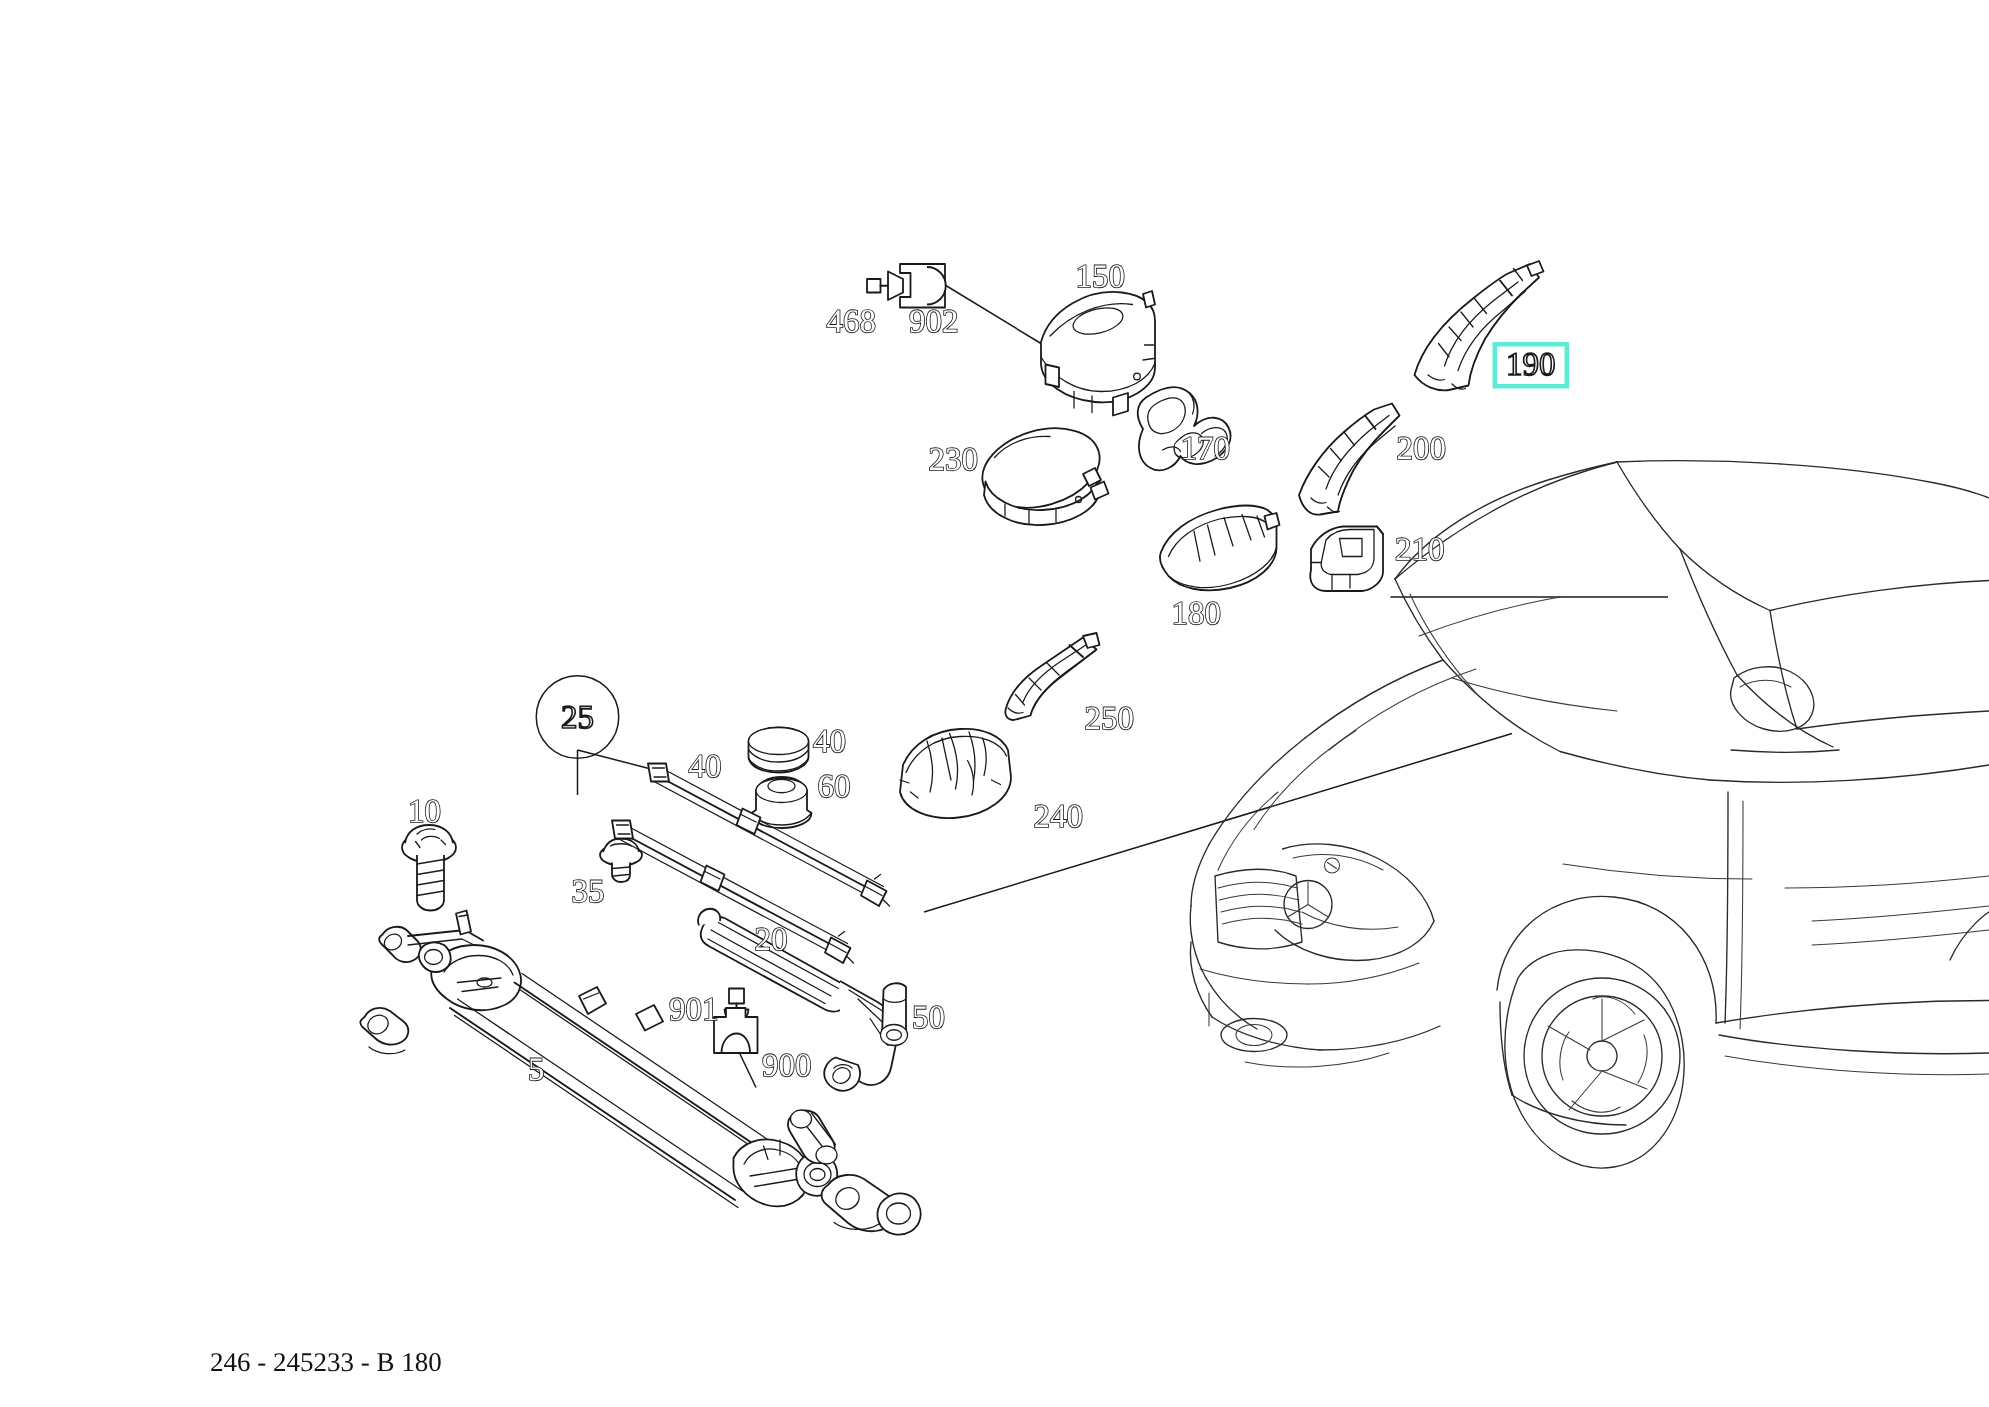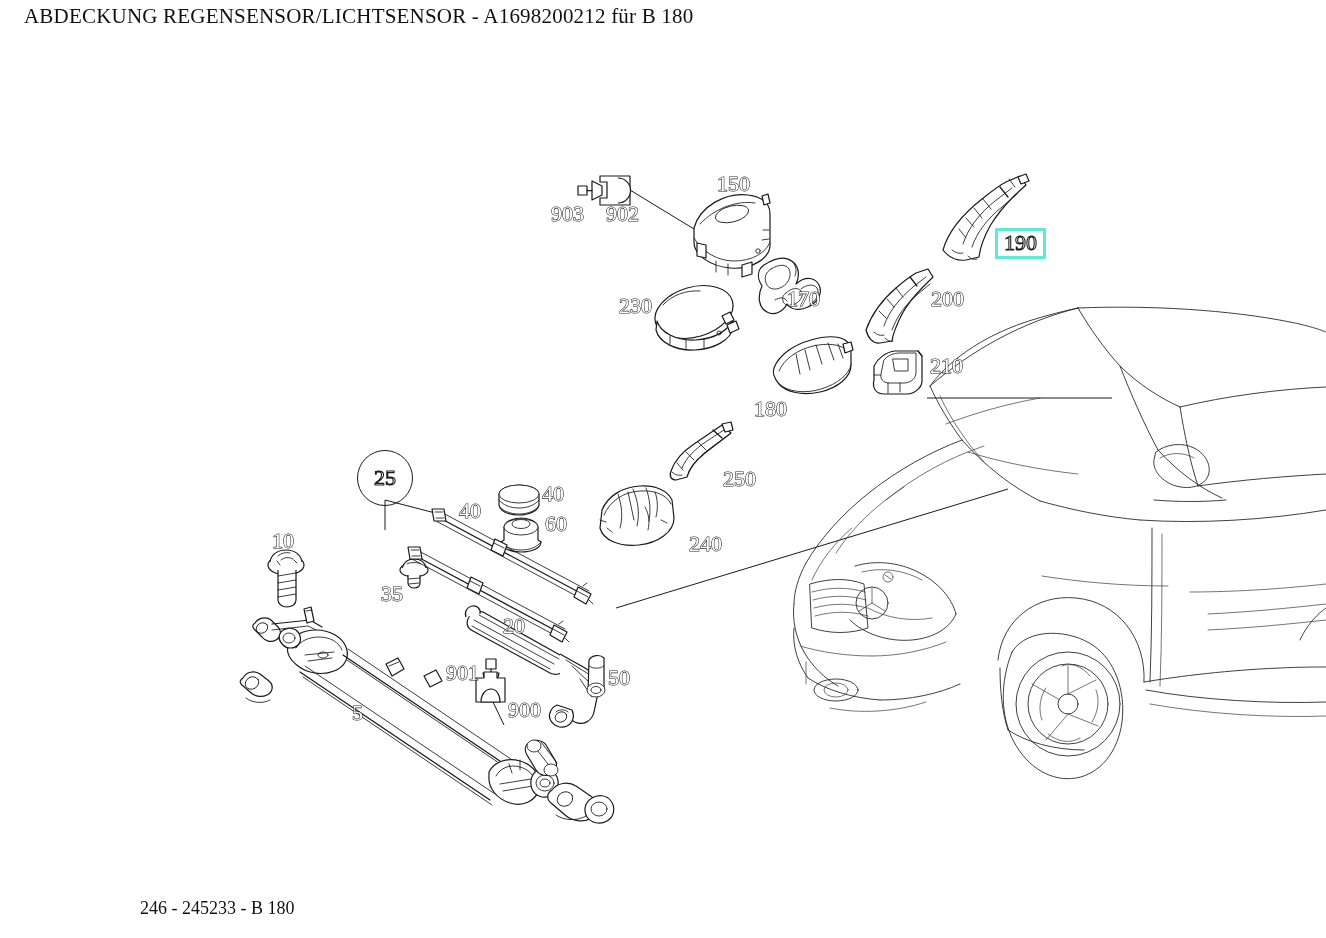--- a/index.html
+++ b/index.html
@@ -107,21 +107,20 @@
     line-height: 1;
     color: #ffffff;
     -webkit-text-stroke: 1.1px #1a1a1a;
   }
 </style>
 </head>
 <body>
 
 <div class="sheet">
 
-  <div class="title">ABDECKUNG REGENSENSOR/LICHTSENSOR - A1698200212 für B 180</div>
 
   <svg class="canvas" viewBox="0 0 1326 938">
     <defs>
       <style>
         .ln  { fill:none; stroke:#1a1a1a; stroke-width:1.25; stroke-linecap:round; stroke-linejoin:round; }
         .lnt { fill:none; stroke:#1a1a1a; stroke-width:0.85; stroke-linecap:round; stroke-linejoin:round; }
         .car { fill:none; stroke:#2a2a2a; stroke-width:0.9; stroke-linecap:round; stroke-linejoin:round; }
         .carT{ fill:none; stroke:#3a3a3a; stroke-width:0.7; stroke-linecap:round; stroke-linejoin:round; }
         .lead{ fill:none; stroke:#1a1a1a; stroke-width:1.0; }
         .wht { fill:#ffffff; stroke:#1a1a1a; stroke-width:1.2; stroke-linejoin:round; }
@@ -546,28 +545,28 @@
       <path class="carT" d="M1208,630 C1250,628 1290,624 1326,620"></path>
 
       <path class="car" d="M1300,640 C1310,618 1326,608 1326,608"></path>
 
       <path class="carT" d="M946,424 C972,414 1006,404 1040,398"></path>
 
       <path class="carT" d="M968,452 C1000,462 1040,470 1078,474"></path>
     </g>
   </svg>
 
-  <div class="lbl" style="left:551px; top:203px;">903</div>
+  <div class="lbl" style="left:551px; top:203px;">468</div>
   <div class="lbl" style="left:606px; top:203px;">902</div>
   <div class="lbl" style="left:717px; top:173px;">150</div>
   <div class="lbl" style="left:787px; top:248px;margin-top:40px;">170</div>
   <div class="lbl" style="left:619px; top:295px;text-align:right;">230</div>
   <div class="lbl" style="left:931px; top:288px;">200</div>
   <div class="lbl" style="left:930px; top:355px;">210</div>
-  <div class="lbl" style="left:754px; top:398px;text-align:right;">180</div>
+  <div class="lbl" style="left:781px; top:398px;text-align:right;">180</div>
   <div class="lbl" style="left:723px; top:468px;">250</div>
   <div class="lbl" style="left:689px; top:533px;">240</div>
   <div class="lbl" style="left:459px; top:500px;">40</div>
   <div class="lbl" style="left:542px; top:483px;">40</div>
   <div class="lbl" style="left:545px; top:513px;">60</div>
   <div class="lbl" style="left:272px; top:530px;">10</div>
   <div class="lbl" style="left:381px; top:563px;margin-top:20px;">35</div>
   <div class="lbl" style="left:503px; top:615px;">20</div>
   <div class="lbl" style="left:608px; top:667px;">50</div>
   <div class="lbl" style="left:446px; top:662px;">901</div>

